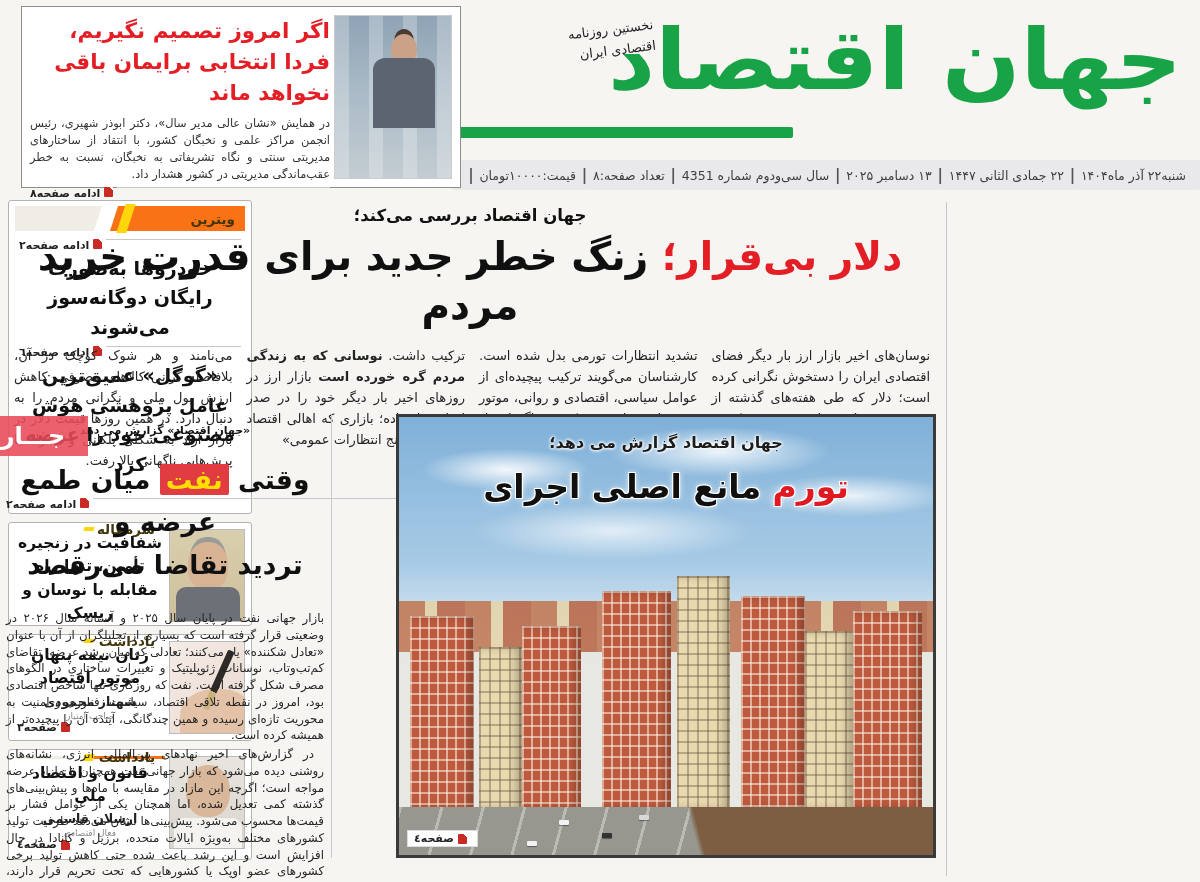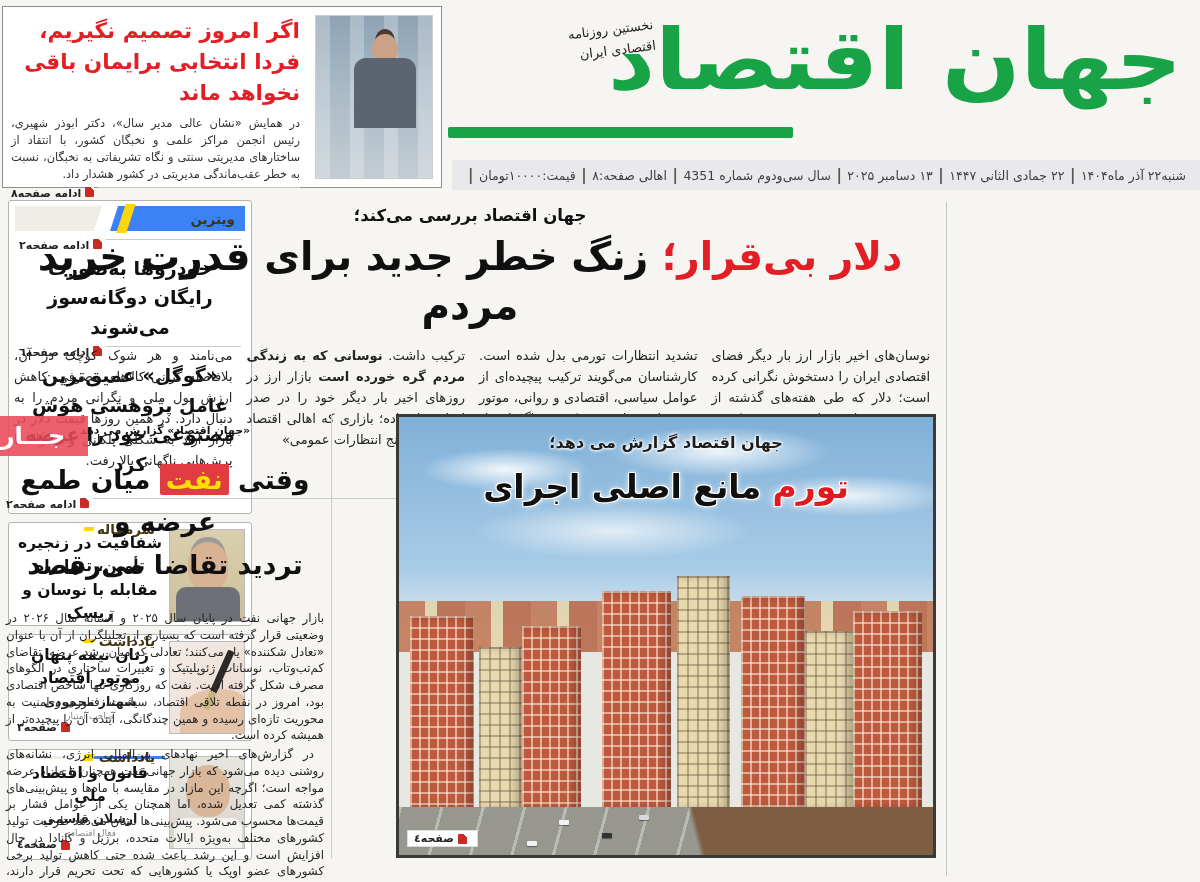--- a/index.html
+++ b/index.html
@@ -16,22 +16,22 @@
   .brand-underline { position:absolute; left:0; bottom:14px; width:345px; height:11px;
            background:#17a346; border-radius:2px; }
   .tagline { position:absolute; right:545px; top:20px; text-align:right; font-size:13px;
            color:#222; line-height:1.6; transform:rotate(-7deg); }
   .tagline span { display:block; }
   .dateline { position:relative; height:30px; margin:8px 0 0 4px; background:#e9e9eb;
            border-radius:2px; display:flex; align-items:center; justify-content:space-between;
            padding:0 14px; font-size:12.5px; color:#3d3d42; white-space:nowrap; }
   .dateline .sep { font-weight:bold; font-size:15px; color:#555; margin:0 2px; }
 
-  .topleft-box { position:absolute; top:6px; left:2px; width:440px; height:182px;
-           background:#fff; border:1px solid #8d8d8d; padding:8px; display:flex; gap:15px; }
+  .topleft-box { position:absolute; top:6px; left:21px; width:440px; height:182px;
+           background:#fff; border:1px solid #8d8d8d; padding:8px; display:flex; gap:4px; }
   .podium-photo { flex:0 0 118px; height:164px; border:1px solid #ccc; position:relative; overflow:hidden;
            background:linear-gradient(180deg,#8fa3b5 0%,#a9bac6 45%,#c3ccd2 100%); }
   .podium-photo .banner { position:absolute; inset:0;
            background:repeating-linear-gradient(90deg, rgba(255,255,255,.25) 0 14px, transparent 14px 34px); }
   .podium-photo .head { position:absolute; top:18px; right:34px; width:26px; height:30px;
            background:#caa287; border-radius:50% 50% 45% 45%; box-shadow:0 -8px 0 -3px #4a3a30; }
   .podium-photo .suit { position:absolute; top:42px; right:16px; width:62px; height:70px;
            background:#5b6470; border-radius:12px 12px 0 0; }
   .podium-photo .flowers { position:absolute; bottom:0; left:0; right:0; height:62px;
            background:
@@ -59,21 +59,21 @@
   
   .content { position:absolute; top:198px; right:0; left:0; bottom:0; }
   .vdiv { position:absolute; top:4px; bottom:6px; right:253px; width:1px; background:#c6c6c6; }
 
   
   .sidebar { position:absolute; top:2px; right:948px; left:8px; width:244px; } 
   .sidebar { right:auto; left:8px; width:244px; }
   .sbox { background:#fff; border:1px solid #b3b3b3; border-radius:3px; margin-bottom:8px;
           position:relative; overflow:hidden; }
   .yellow-bar { position:relative; height:25px; background:#efede6; margin:5px 6px 2px 6px; }
-  .yellow-bar .yfill { position:absolute; inset:0 0 0 38%; background:#3b82f6;
+  .yellow-bar .yfill { position:absolute; inset:0 0 0 38%; background:#f97316;
           display:flex; align-items:center; justify-content:flex-start; padding:0 10px;
           font-size:13.5px; font-weight:bold; color:#41350a; }
   .yellow-bar .notch { position:absolute; top:-2px; bottom:-2px; left:36%; width:16px;
           background:#fff; transform:skewX(-18deg); }
   .yellow-bar .ydot { position:absolute; top:-2px; bottom:-2px; left:46%; width:10px;
           background:#ffd60b; transform:skewX(-18deg); }
   .vitrine { height:314px; padding-bottom:4px; }
   .v-item { padding:2px 10px 0 10px; }
   .v-title { font-size:19px; font-weight:bold; color:#101010; text-align:center; line-height:1.55; }
   .profile-box { display:flex; gap:4px; padding:6px; }
@@ -178,21 +178,21 @@
       </div>
       <div class="dateline">
         <span>شنبه۲۲ آذر ماه۱۴۰۴</span>
         <span class="sep">|</span>
         <span>۲۲ جمادی الثانی ۱۴۴۷</span>
         <span class="sep">|</span>
         <span>۱۳ دسامبر ۲۰۲۵</span>
         <span class="sep">|</span>
         <span>سال سی‌ودوم شماره 4351</span>
         <span class="sep">|</span>
-        <span>اهالی صفحه:۸</span>
+        <span>تعداد صفحه:۸</span>
         <span class="sep">|</span>
         <span>قیمت:۱۰۰۰۰تومان</span>
         <span class="sep">|</span>
       </div>
     </div>
 
     <div class="topleft-box">
       <div class="podium-photo">
         <div class="banner"></div>
         <div class="head"></div>

